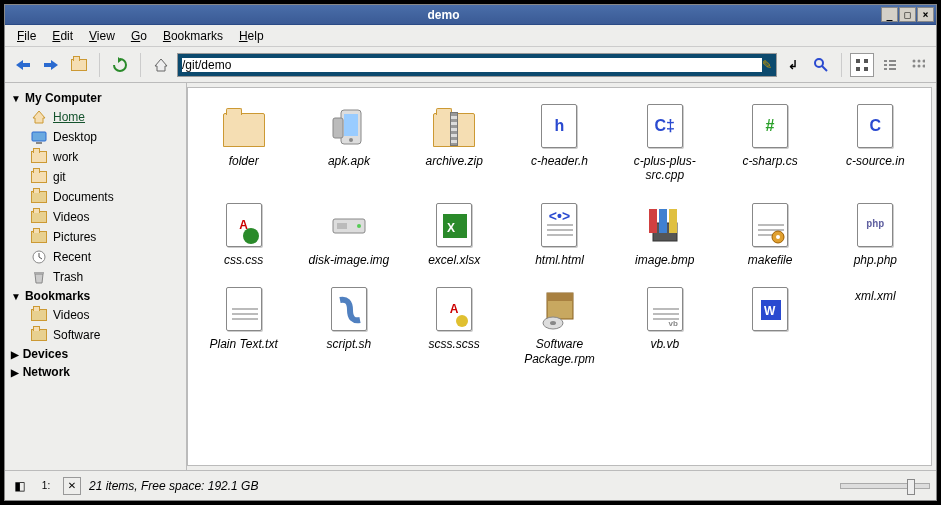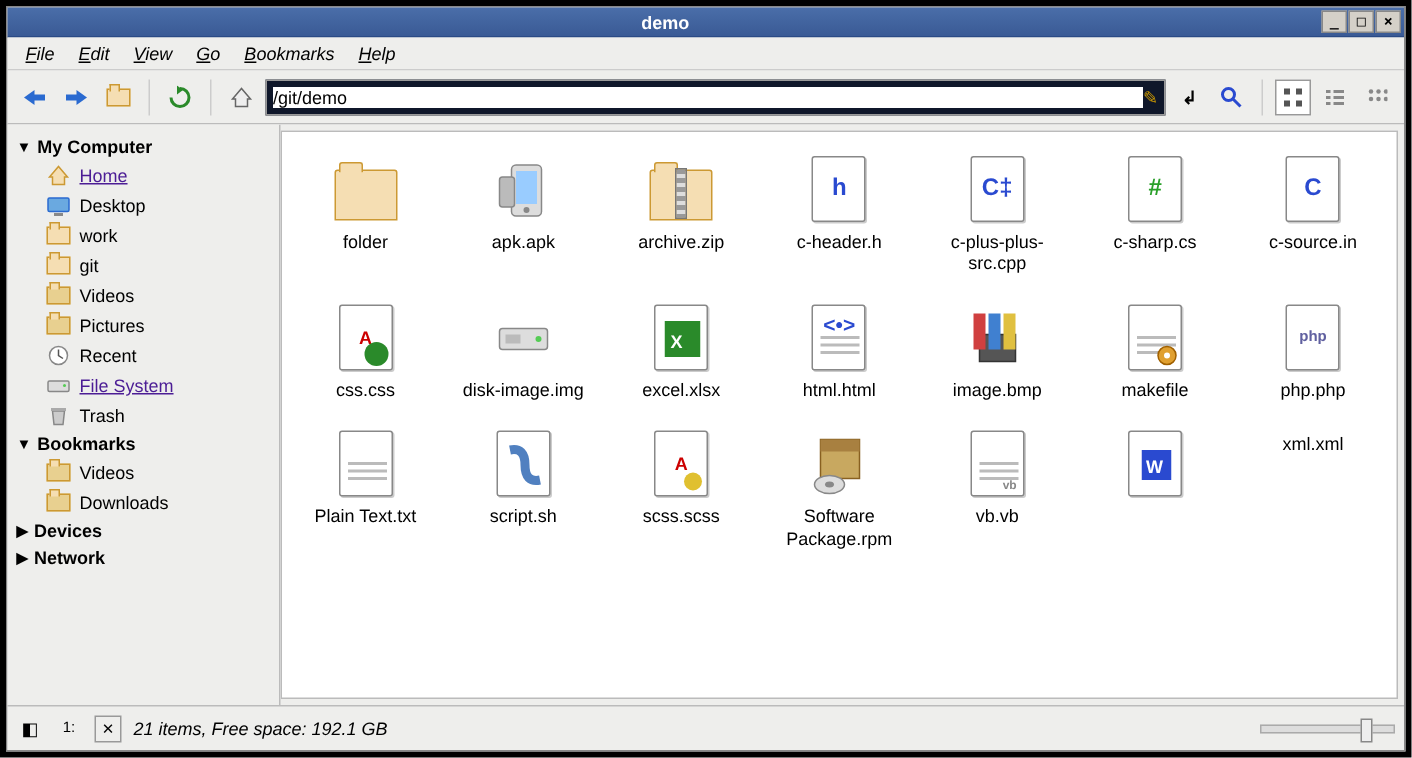--- a/index.html
+++ b/index.html
@@ -2,40 +2,40 @@
 <html><head>
 <meta charset="utf-8">
 <style>
 * { box-sizing: border-box; margin: 0; padding: 0; font-family: "Segoe UI", Tahoma, sans-serif; font-size: 12px; }
 body { background: #000; width: 941px; height: 505px; overflow: hidden; }
 .window { position: absolute; top: 4px; left: 4px; width: 933px; height: 497px; background: #eeeeec; border: 1px solid #888; display: flex; flex-direction: column; }
 .titlebar { height: 20px; background: linear-gradient(#4a6ea9, #3a5a95); display: flex; align-items: center; color: #fff; font-weight: bold; padding: 0 2px; border-bottom: 1px solid #2a4a85; }
 .titlebar .title-text { flex: 1; text-align: center; }
 .winbtn { width: 17px; height: 15px; background: #d4d0c8; border: 1px solid #888; margin-left: 1px; display: flex; align-items: center; justify-content: center; color: #000; font-family: monospace; font-size: 10px; cursor: pointer; }
 .menubar { height: 22px; background: #eeeeec; display: flex; align-items: center; padding: 0 4px; border-bottom: 1px solid #ccc; }
-.menuitem { padding: 2px 8px; cursor: pointer; font-style: italic; }
+.menuitem { padding: 2px 8px; cursor: pointer; }
 .menuitem .und { text-decoration: underline; }
 .toolbar { height: 36px; background: #eeeeec; display: flex; align-items: center; padding: 2px 6px; gap: 4px; border-bottom: 1px solid #bbb; }
 .tbtn { width: 24px; height: 24px; display: flex; align-items: center; justify-content: center; cursor: pointer; border: 1px solid transparent; }
 .sep { width: 1px; height: 24px; background: #ccc; margin: 0 4px; }
-.location { flex: 1; height: 24px; background: #0f172a; border: 1px solid #999; display: flex; align-items: center; padding: 0 4px; }
+.location { flex: 1; height: 24px; background: #0c4a6e; border: 1px solid #999; display: flex; align-items: center; padding: 0 4px; }
 .location input { flex: 1; border: none; outline: none; font-size: 12px; }
 .body { flex: 1; display: flex; background: #eeeeec; overflow: hidden; }
 .sidebar { width: 182px; background: #eeeeec; border-right: 1px solid #bbb; padding: 6px 4px; overflow: auto; }
 .side-group { font-weight: bold; display: flex; align-items: center; padding: 2px 2px; cursor: pointer; }
 .side-tri { display: inline-block; margin-right: 4px; font-size: 10px; }
 .side-item { display: flex; align-items: center; padding: 2px 4px 2px 22px; cursor: pointer; }
 .side-item .lbl { margin-left: 6px; }
-.side-item.sel .lbl { text-decoration: underline; color: #4c1d95; }
+.side-item.sel .lbl { text-decoration: underline; color: #14532d; }
 .side-icon { width: 16px; height: 16px; display: inline-flex; align-items: center; justify-content: center; }
 .main { flex: 1; background: #fff; border: 1px solid #bbb; margin: 4px 4px 4px 0; overflow: auto; padding: 10px 6px; }
 .icon-grid { display: grid; grid-template-columns: repeat(7, 1fr); gap: 10px 6px; }
 .file { display: flex; flex-direction: column; align-items: center; text-align: center; padding: 4px; cursor: pointer; }
 .file .bigicon { width: 48px; height: 48px; display: flex; align-items: center; justify-content: center; }
-.file .fname { margin-top: 4px; line-height: 1.2; word-break: break-word; max-width: 100px; }
+.file .fname { margin-top: 4px; line-height: 1.2; word-break: break-word; max-width: 100px; font-style: italic; }
 .statusbar { height: 30px; background: #eeeeec; border-top: 1px solid #bbb; display: flex; align-items: center; padding: 0 6px; gap: 8px; }
 .status-center { flex: 1; text-align: left; font-style: italic; }
 .slider { width: 90px; height: 6px; background: #ddd; border: 1px solid #aaa; position: relative; }
 .slider .thumb { position: absolute; right: 14px; top: -5px; width: 8px; height: 16px; background: #eee; border: 1px solid #888; }
 .doc-page { width:36px; height:44px; background:#fff; border:1px solid #888; border-radius:2px; box-shadow:1px 1px 0 #ccc; position:relative; display:flex; align-items:center; justify-content:center; font-weight:bold; font-size:16px; }
 .doc-lines::before { content:""; position:absolute; left:5px; top:20px; width:26px; height:2px; background:#bbb; box-shadow:0 5px 0 #bbb, 0 10px 0 #bbb; }
 .folder-icon { width:42px; height:34px; background:#f5deb3; border:1px solid #cc9933; border-radius:2px 2px 0 0; position:relative; margin-top:8px; }
 .folder-icon::before { content:""; position:absolute; top:-6px; left:2px; width:14px; height:6px; background:#f5deb3; border:1px solid #cc9933; border-bottom:none; border-radius:2px 2px 0 0; }
 .mini-folder { width:16px; height:12px; background:#f5deb3; border:1px solid #cc9933; position:relative; }
 .mini-folder::before { content:""; position:absolute; top:-4px; left:1px; width:5px; height:4px; background:#f5deb3; border:1px solid #cc9933; border-bottom:none; }
@@ -164,46 +164,43 @@
         <div class="side-item">
           <span class="side-icon">
             <span class="mini-folder"></span>
           </span>
           <span class="lbl">git</span>
         </div>
         <div class="side-item">
           <span class="side-icon">
             <span class="mini-folder" style="background:#e8d090"></span>
           </span>
+          <span class="lbl">Documents</span>
+        </div>
+        <div class="side-item">
+          <span class="side-icon">
+            <span class="mini-folder" style="background:#e8d090"></span>
+          </span>
           <span class="lbl">Videos</span>
         </div>
         <div class="side-item">
           <span class="side-icon">
             <span class="mini-folder" style="background:#e8d090"></span>
           </span>
           <span class="lbl">Pictures</span>
         </div>
         <div class="side-item">
           <span class="side-icon">
             <svg width="16" height="16">
               <circle cx="8" cy="8" r="6" fill="#fff" stroke="#888"></circle>
               <path d="M8 4 L8 8 L11 10" stroke="#555" fill="none"></path>
             </svg>
           </span>
           <span class="lbl">Recent</span>
         </div>
-        <div class="side-item sel">
-          <span class="side-icon">
-            <svg width="16" height="16">
-              <rect x="1" y="5" width="14" height="7" rx="1" fill="#ddd" stroke="#888"></rect>
-              <circle cx="12" cy="8" r="1" fill="#5c5"></circle>
-            </svg>
-          </span>
-          <span class="lbl">File System</span>
-        </div>
         <div class="side-item">
           <span class="side-icon">
             <svg width="16" height="16">
               <path d="M4 5 L12 5 L11 14 L5 14 Z" fill="#ccc" stroke="#888"></path>
               <rect x="3" y="3" width="10" height="2" fill="#aaa"></rect>
             </svg>
           </span>
           <span class="lbl">Trash</span>
         </div>
         <div class="side-group">
@@ -213,21 +210,21 @@
         <div class="side-item">
           <span class="side-icon">
             <span class="mini-folder" style="background:#e8d090"></span>
           </span>
           <span class="lbl">Videos</span>
         </div>
         <div class="side-item">
           <span class="side-icon">
             <span class="mini-folder" style="background:#e8d090"></span>
           </span>
-          <span class="lbl">Downloads</span>
+          <span class="lbl">Software</span>
         </div>
         <div class="side-group">
           <span class="side-tri">▶</span>
           <span>Devices</span>
         </div>
         <div class="side-group">
           <span class="side-tri">▶</span>
           <span>Network</span>
         </div>
       </div>
@@ -338,21 +335,21 @@
                   <circle cx="7" cy="7" r="6" fill="#e0a030" stroke="#a06000"></circle>
                   <circle cx="7" cy="7" r="2" fill="#fff"></circle>
                 </svg>
               </div>
             </div>
             <div class="fname">makefile</div>
           </div>
           <div class="file">
             <div class="bigicon">
               <div class="doc-page">
-                <span style="font-size:10px;color:#6060a0;font-weight:bold;">php</span>
+                <span style="font-size:10px;color:#6060a0;font-weight:bold;font-family:Liberation Mono, monospace;">php</span>
               </div>
             </div>
             <div class="fname">php.php</div>
           </div>
           <div class="file">
             <div class="bigicon">
               <div class="doc-page doc-lines"></div>
             </div>
             <div class="fname">Plain Text.txt</div>
           </div>

